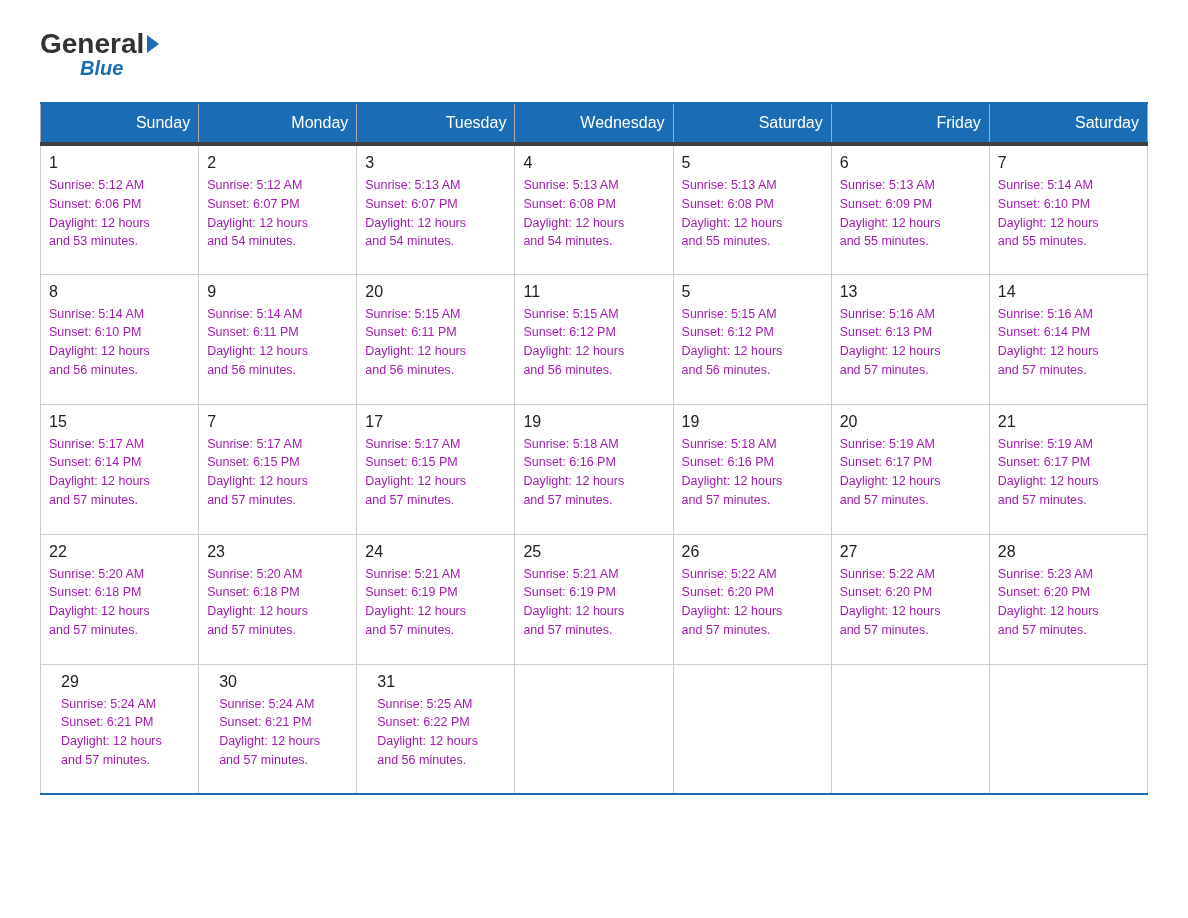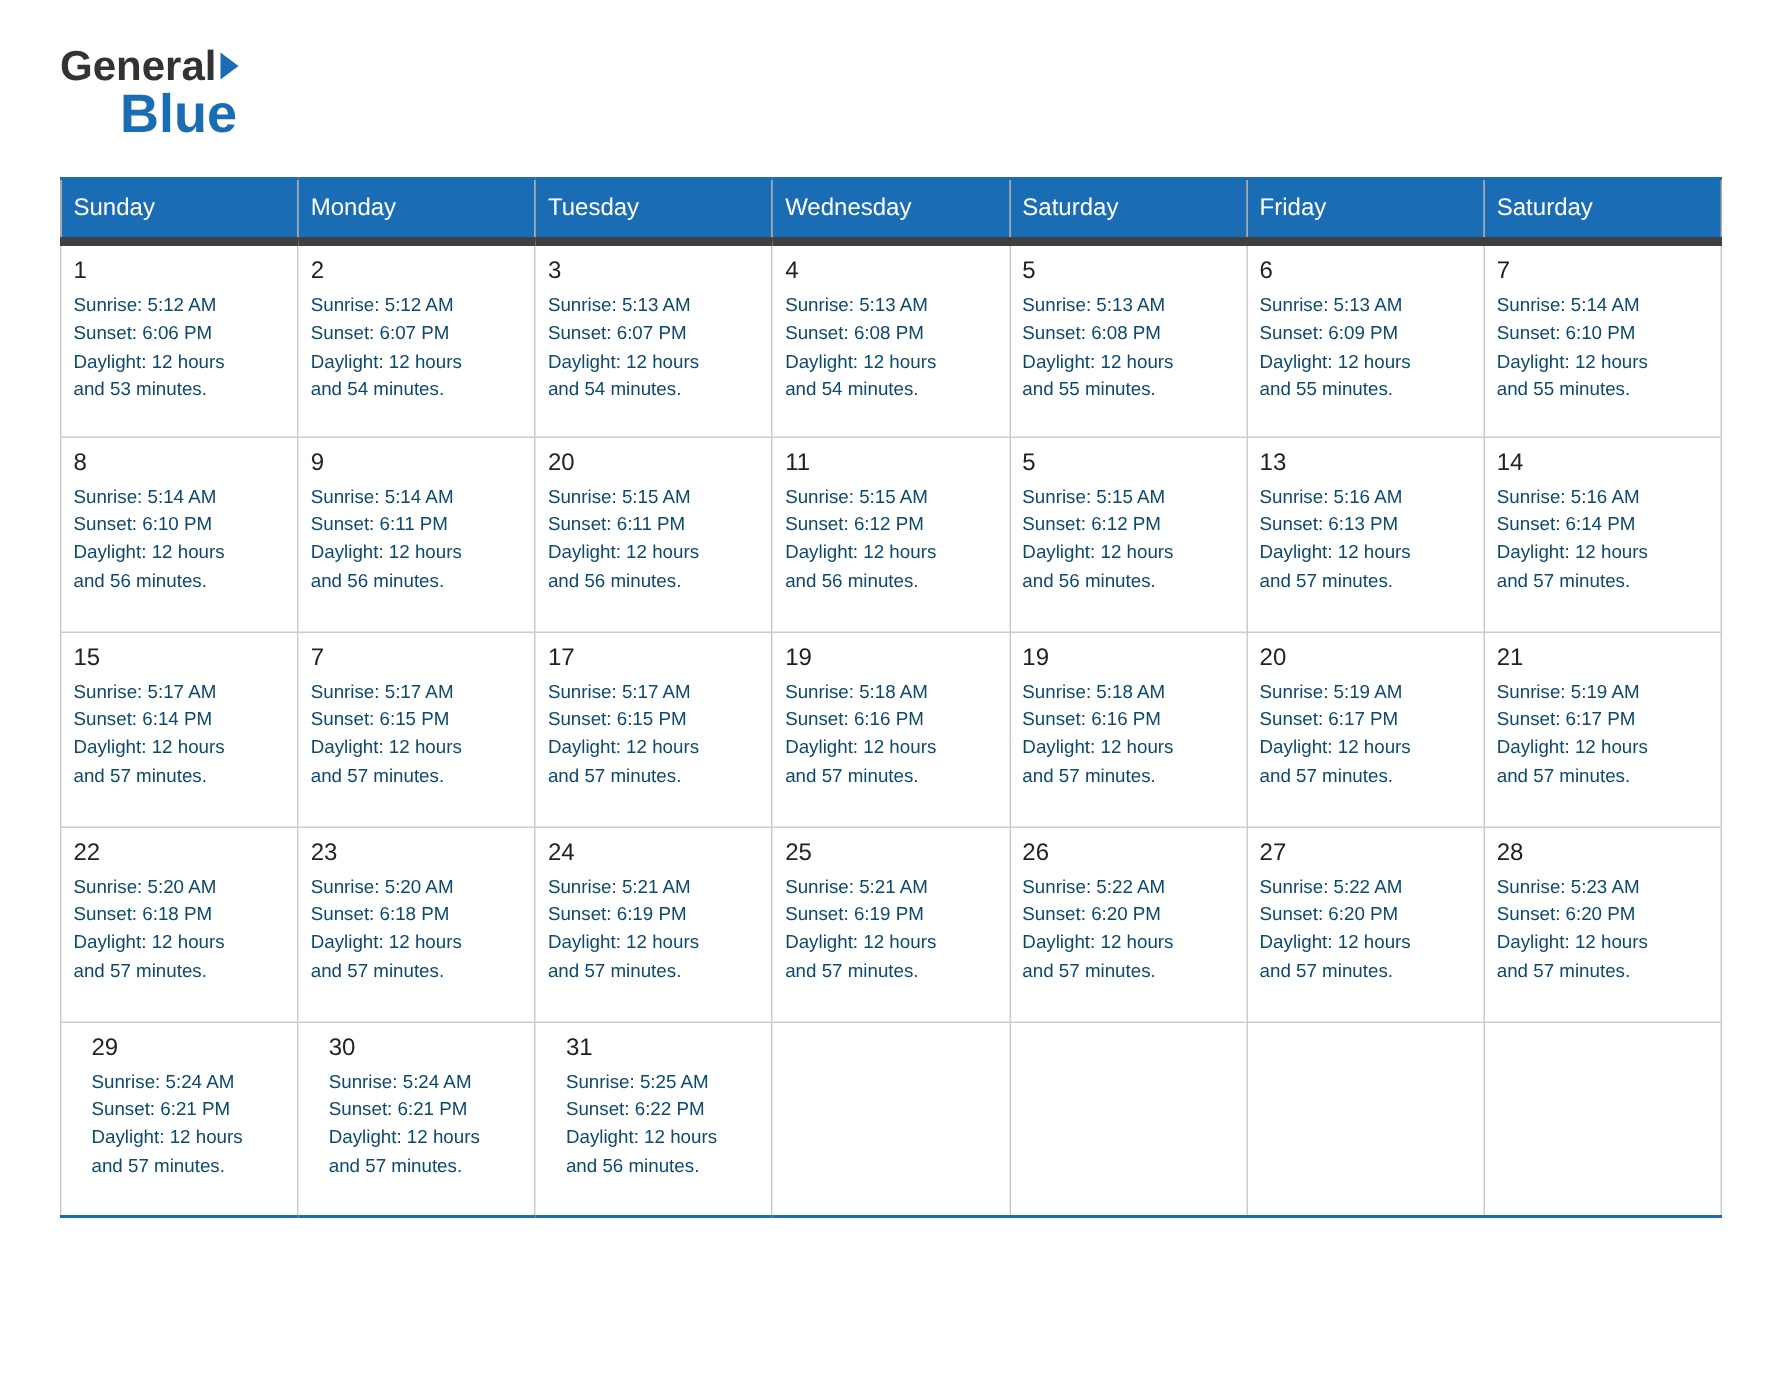--- a/index.html
+++ b/index.html
@@ -24,25 +24,26 @@
     .logo-general {
       font-size: 28px;
       font-weight: bold;
       color: #333;
       line-height: 1;
     }
     .logo-general span {
       color: #1a6db5;
     }
     .logo-blue {
-      font-size: 36px;
+      font-size: 20px;
       font-weight: bold;
       color: #1a6db5;
       line-height: 1;
       margin-left: 20px;
+      font-style: italic;
     }
     .logo-row {
       display: flex;
       align-items: center;
     }
     .title-block {
       text-align: right;
     }
     .month-title {
       font-size: 52px;
@@ -81,29 +82,30 @@
     .day-number {
       font-size: 16px;
       font-weight: normal;
       color: #222;
       margin-bottom: 4px;
       display: block;
     }
     .day-info {
       font-size: 12.5px;
       line-height: 1.5;
-      color: #0c4a6e;
+      color: #a21caf;
     }
     .calendar tr:last-child td {
       border-bottom: 2px solid #1a6db5;
       padding-left: 20px;
     }
     .calendar thead tr th {
       border-top: 2px solid #1a6db5;
-      border-bottom: 6px solid #404040;
+      border-bottom: 4px solid #404040;
+      text-align: right;
     }
     .row-sep td {
       border-top: 2px solid #1a6db5;
     }
     .empty-cell {
       background: #fff;
     }
   </style>
 </head>
 <body>

